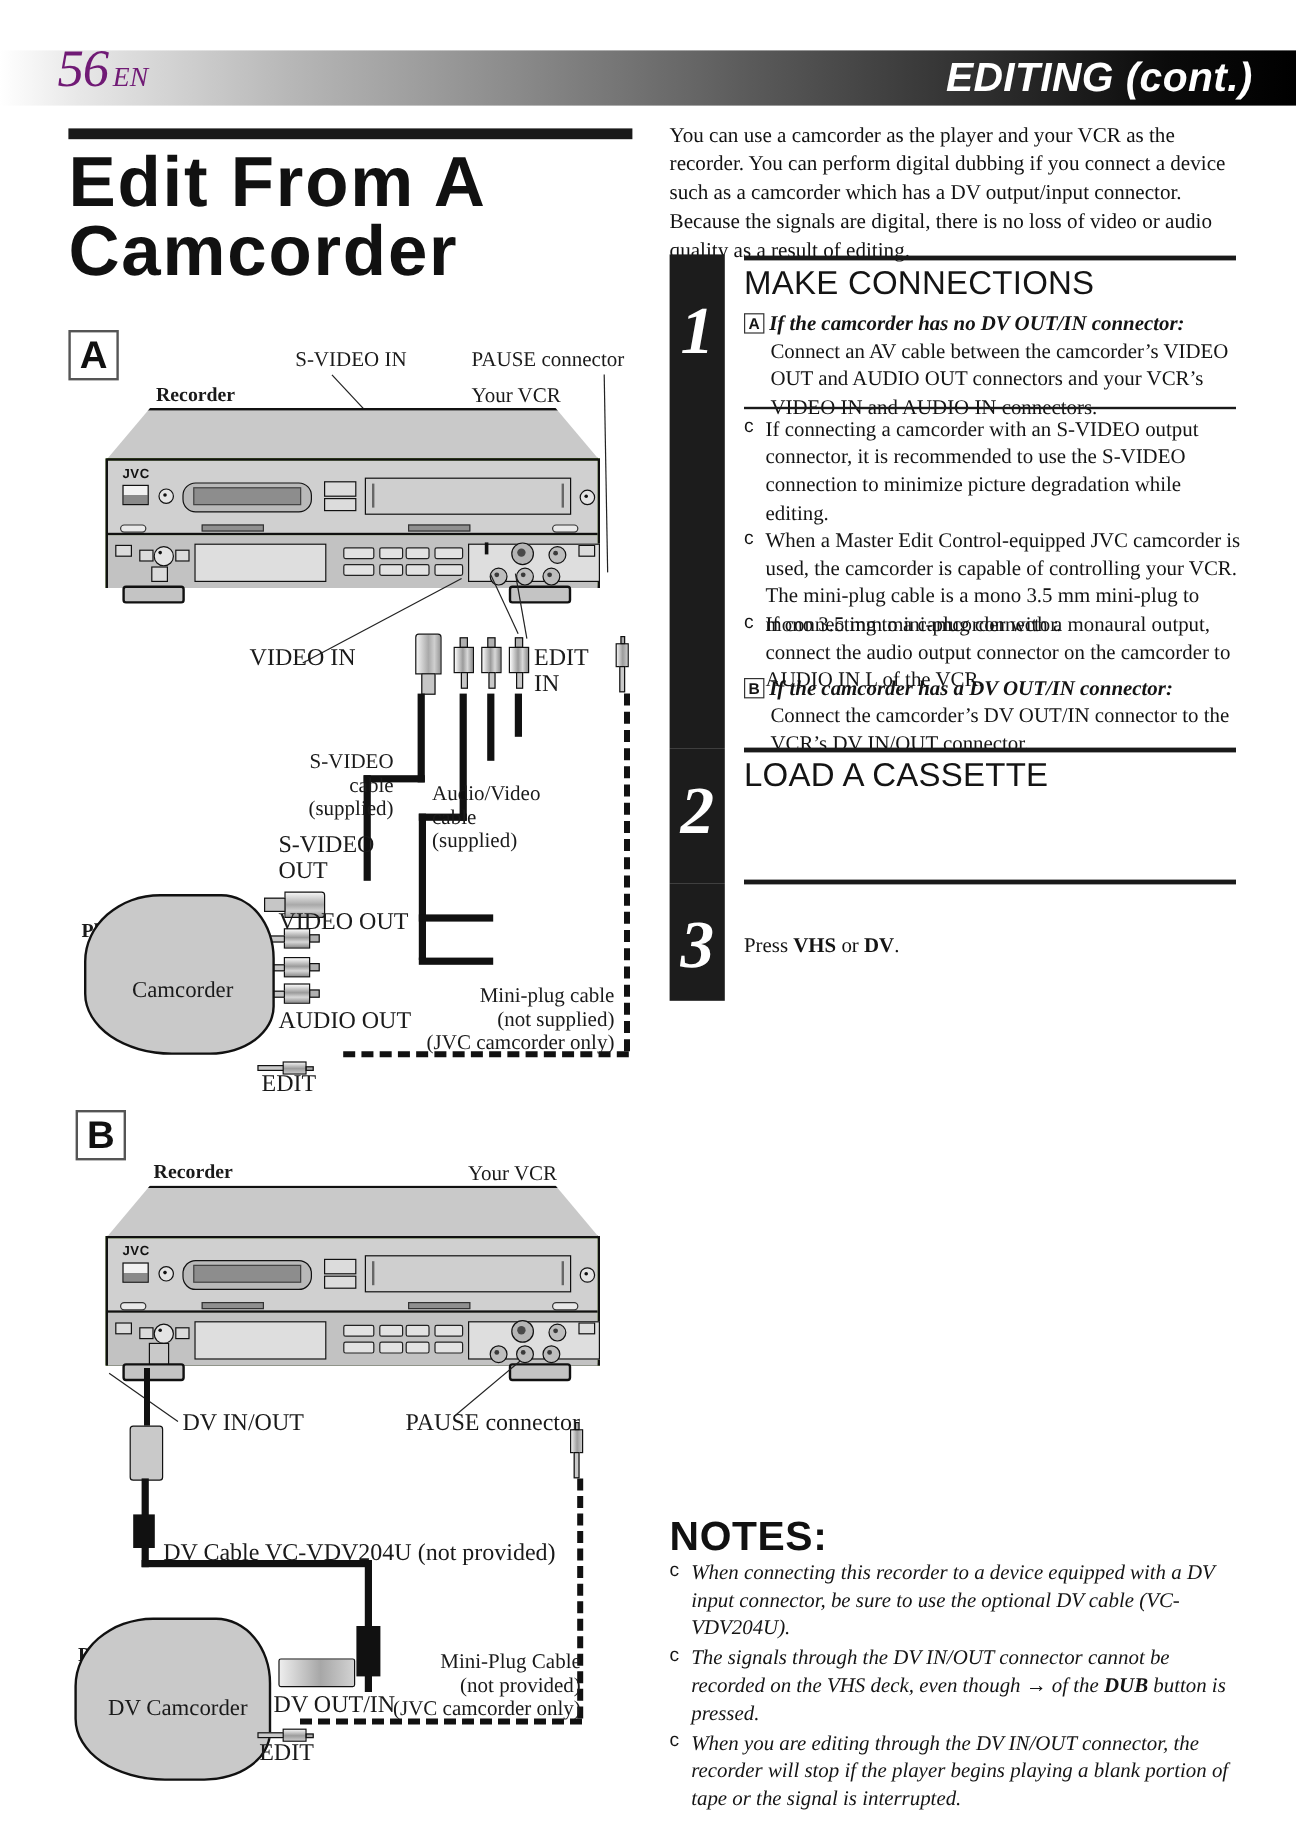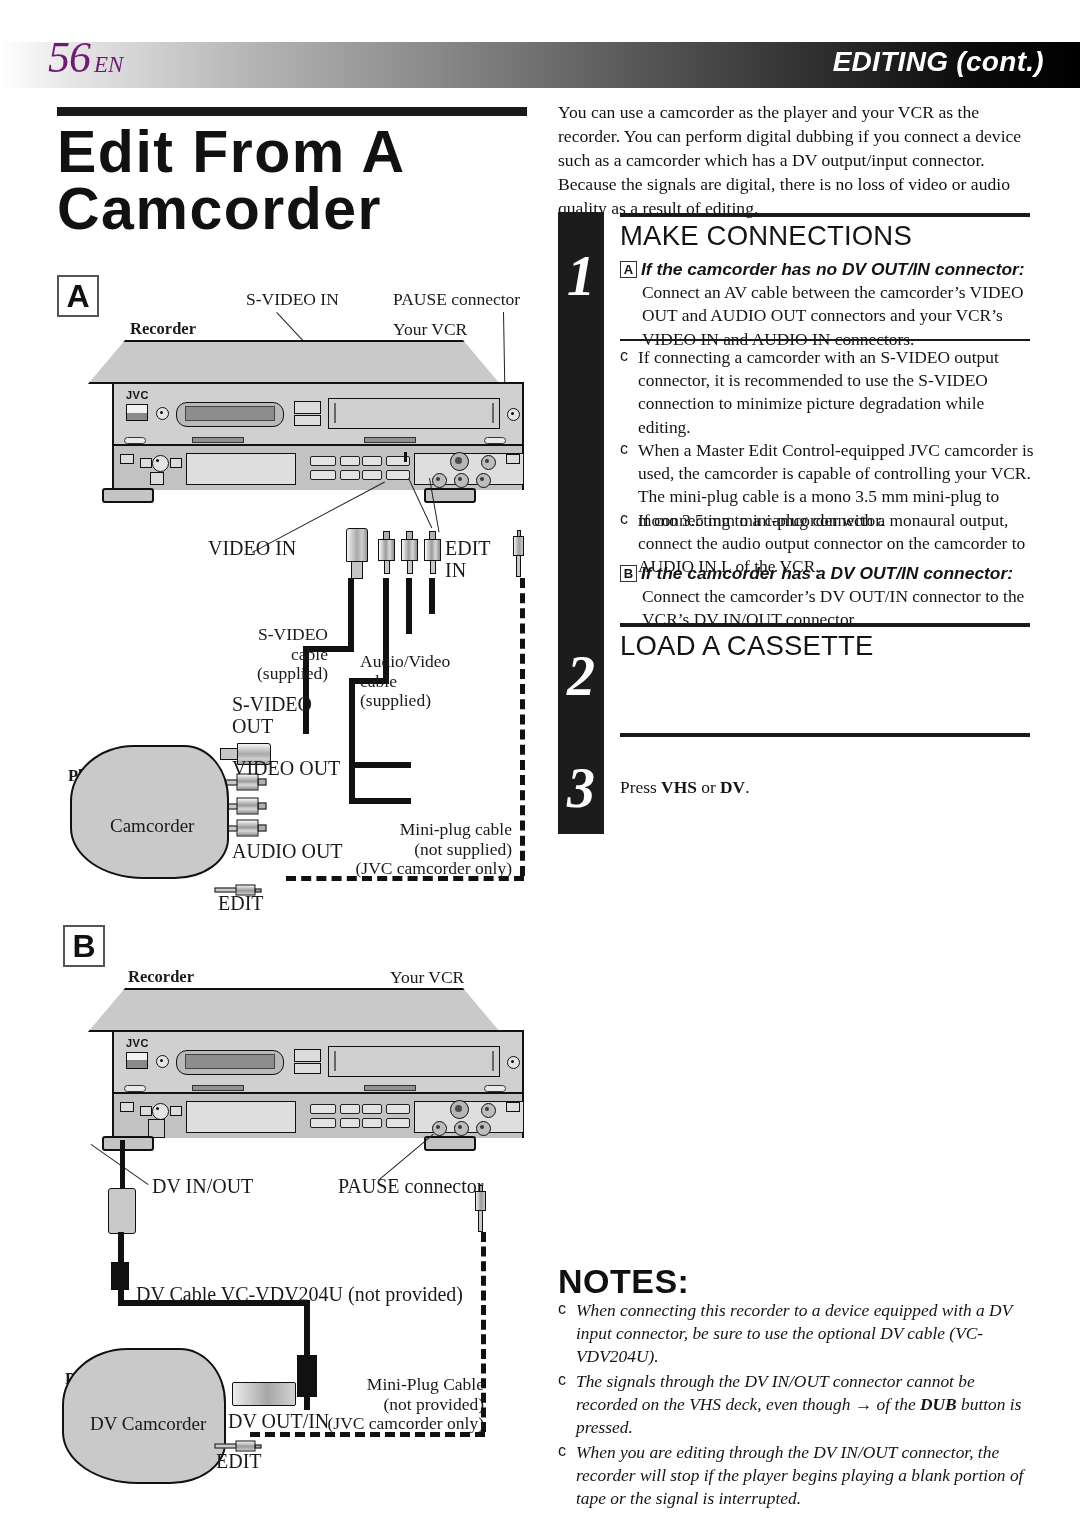--- a/index.html
+++ b/index.html
@@ -17,21 +17,21 @@
   }
   .pagenum{
     position:absolute;left:48px;top:36px;
     font-family:"Liberation Serif",serif;font-style:italic;font-weight:400;
     font-size:44px;letter-spacing:-1px;color:#701a75;line-height:1;
   }
   .pagenum .en{font-size:23px;margin-left:4px;letter-spacing:0;}
   .chaptitle{
     position:absolute;right:36px;top:46px;
     font-family:"Liberation Sans",sans-serif;font-style:italic;font-weight:700;
-    font-size:28px;color:#fff;letter-spacing:0.3px;white-space:nowrap;
+    font-size:34px;color:#fff;letter-spacing:0.3px;white-space:nowrap;
   }
 
   
   .leftcol{position:absolute;left:0;top:0;width:550px;height:1526px;}
   .rule-thick{position:absolute;background:#1a1a1a;}
   .title{
     position:absolute;left:57px;top:124px;width:470px;
     font-family:"Liberation Sans",sans-serif;font-weight:700;
     font-size:59px;line-height:0.97;letter-spacing:1.5px;color:#111;
   }
@@ -46,21 +46,21 @@
 
   
   .vcr{position:absolute;}
   .vcr .top{
     position:absolute;left:0;top:0;width:100%;height:44px;
     background:#c9c9c9;border:2px solid #111;box-sizing:border-box;
     clip-path:polygon(9% 0,91% 0,100% 100%,0 100%);
   }
   .vcr .face{
     position:absolute;left:0;top:42px;width:100%;height:108px;
-    background:#4d7c0f;border:2px solid #111;box-sizing:border-box;margin-left:24px;
+    background:#4d7c0f;border:2px solid #111;box-sizing:border-box;
   }
   .vcr .upperdeck{position:absolute;left:0;top:0;width:100%;height:62px;border-bottom:2px solid #111;box-sizing:border-box;background:#d0d0d0;}
   .vcr .lowerdeck{position:absolute;left:0;top:62px;width:100%;height:44px;background:#c2c2c2;}
   .jvc{
     position:absolute;left:12px;top:5px;
     font-family:"Liberation Sans",sans-serif;font-weight:700;font-size:11px;
     letter-spacing:0.5px;color:#111;
   }
   .sw{position:absolute;width:22px;height:17px;border:1.5px solid #111;box-sizing:border-box;
       background:linear-gradient(#f2f2f2 0 50%,#8a8a8a 50% 100%);}
@@ -123,21 +123,21 @@
   }
   .body{
     position:absolute;font-family:"Liberation Serif",serif;font-size:17.4px;
     line-height:1.335;color:#141414;
   }
   .abadge{
     display:inline-block;width:17px;height:17px;line-height:15px;text-align:center;
     border:1.4px solid #333;font-family:"Liberation Sans",sans-serif;font-weight:700;
     font-size:13px;vertical-align:1px;margin-right:4px;font-style:normal;box-sizing:border-box;
   }
-  .bi{font-family:Liberation Sans, sans-serif;font-weight:700;font-style:italic;}
+  .bi{font-family:Liberation Serif, serif;font-weight:700;font-style:italic;}
   .bul{position:absolute;font-family:"Liberation Sans",sans-serif;font-size:16px;color:#141414;}
   .notes-h{
     position:absolute;font-family:"Liberation Sans",sans-serif;font-weight:700;
     font-size:34px;letter-spacing:0.5px;color:#111;
   }
   .note{
     position:absolute;font-family:"Liberation Serif",serif;font-style:italic;
     font-size:17.4px;line-height:1.335;color:#141414;
   }
   .note b{font-weight:700;font-style:italic;}

